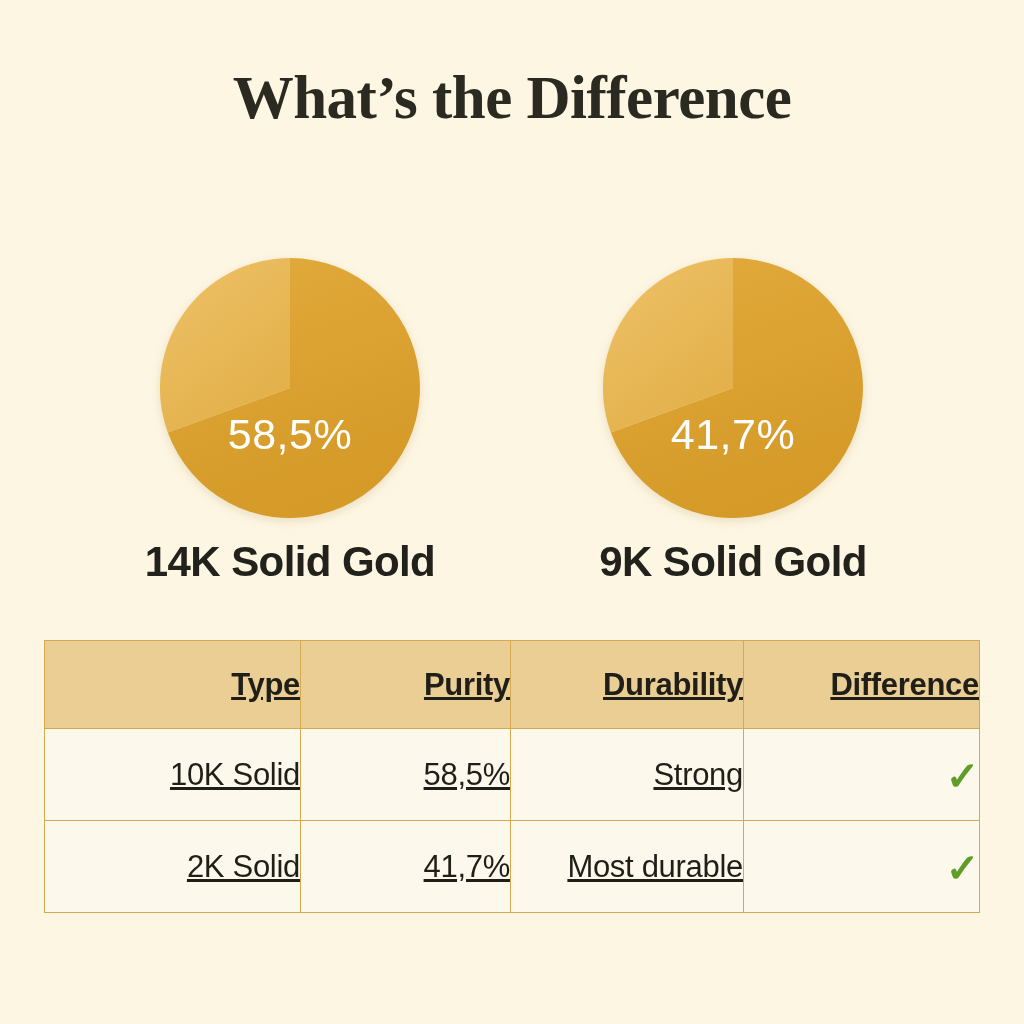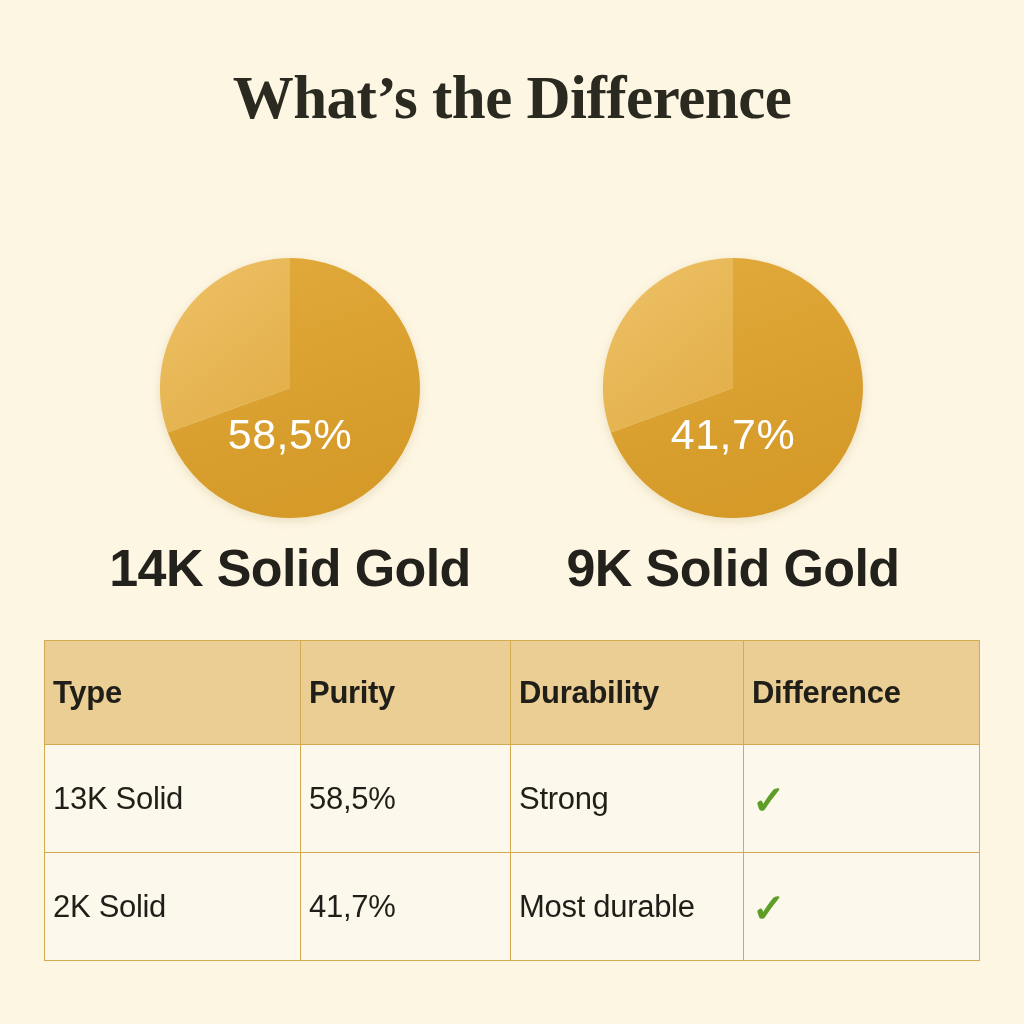--- a/index.html
+++ b/index.html
@@ -49,21 +49,21 @@
     font-weight:400;
     color:#FFFFFF;
     letter-spacing:0.5px;
     pointer-events:none;
   }
   .pie-caption{
     position:absolute;
     top:538px;
     width:420px;
     text-align:center;
-    font-size:52px;
+    font-size:42px;
     font-weight:700;
     color:#22211B;
     letter-spacing:-0.6px;
   }
   .pie-caption.c1{left:80px;}
   .pie-caption.c2{left:523px;}
 
   
   .table{
     position:absolute;
@@ -72,23 +72,24 @@
     border-collapse:collapse;
     table-layout:fixed;
   }
   .table col.c-type{width:256px;}
   .table col.c-purity{width:210px;}
   .table col.c-dura{width:233px;}
   .table col.c-water{width:236px;}
 
   .table th,.table td{
     border:1px solid #D4A94F;
-    text-align:left;
-    padding:8px;
+    text-align:right;
+    padding:0;
     font-weight:400;
+    text-decoration:underline;
   }
   .table thead th{
     background:#EBCE93;
     height:87px;
     font-size:31px;
     font-weight:700;
     color:#1F1E18;
     letter-spacing:-0.3px;
   }
   .table tbody td{
@@ -170,21 +171,21 @@
     <thead>
       <tr>
         <th>Type</th>
         <th>Purity</th>
         <th>Durability</th>
         <th>Difference</th>
       </tr>
     </thead>
     <tbody>
       <tr>
-        <td>13K Solid</td>
+        <td>10K Solid</td>
         <td>58,5%</td>
         <td>Strong</td>
         <td>
           <span class="check">✓</span>
         </td>
       </tr>
       <tr>
         <td>2K Solid</td>
         <td>41,7%</td>
         <td>Most durable</td>

